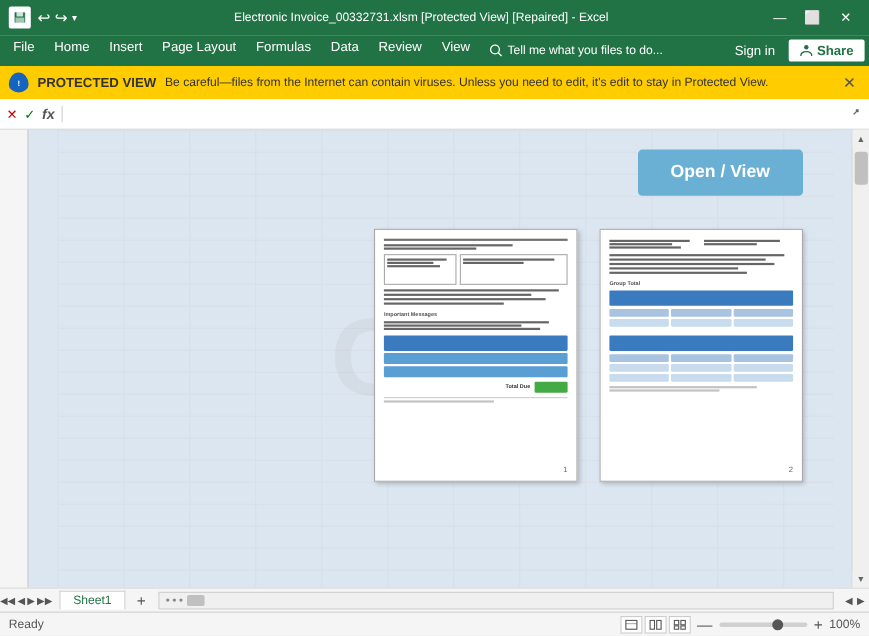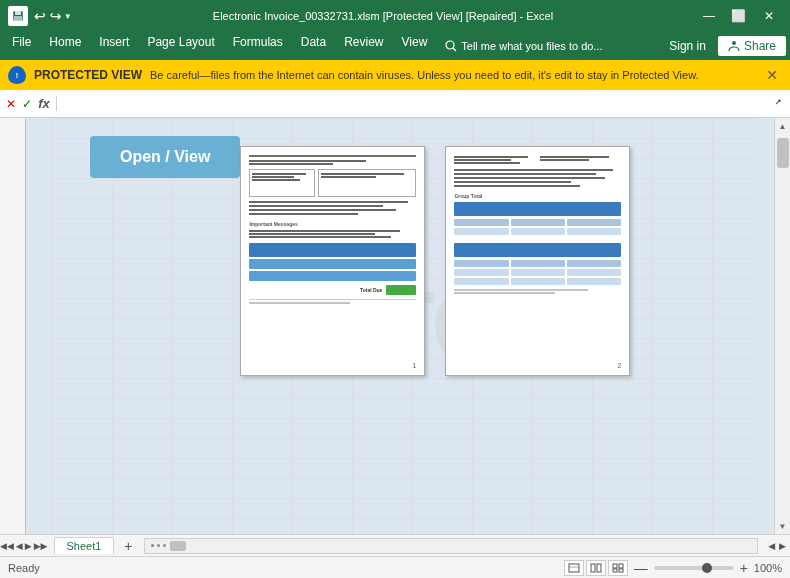--- a/index.html
+++ b/index.html
@@ -96,21 +96,21 @@
       cursor: pointer;
       padding: 3px 8px;
     }
     .share-btn {
       background: white;
       color: #217346;
       font-size: 12px;
       padding: 3px 10px;
       border-radius: 2px;
       cursor: pointer;
-      font-weight: 400;
+      font-weight: 700;
       display: flex;
       align-items: center;
       gap: 4px;
     }
 
     
     .protected-bar {
       background: #ffcc00;
       height: 30px;
       display: flex;
@@ -447,21 +447,21 @@
   <div style="display:flex; flex:1; height:100%; position:relative;">
 
     <div class="row-nums"></div>
 
     <div style="flex:1; background: #dce6f1; position:relative; overflow:hidden;">
 
       <div class="grid-lines"></div>
 
       <div style="position:absolute; top:50%; left:50%; transform:translate(-50%,-50%); font-size:100px; font-weight:bold; color:rgba(180,180,180,0.18); font-family:Arial; pointer-events:none; z-index:0; letter-spacing:-4px; white-space:nowrap;">GTC</div>
 
-      <div style="display:flex; flex-direction:row; align-items:flex-start; padding:18px 64px; position:relative; z-index:1;">
+      <div style="display:flex; flex-direction:column; align-items:flex-end; padding:18px 44px; position:relative; z-index:1;">
 
         <button class="open-view-btn">Open / View</button>
 
         <div class="docs-row">
 
           <div class="doc-preview">
             <div style="height:2px; background:#333; opacity:0.7; margin-bottom:3px;"></div>
             <div style="font-size:6px; color:#333; margin-bottom:4px; line-height:1.3;">
               <div style="height:2px; background:#666; width:70%; margin:1px 0;"></div>
               <div style="height:2px; background:#666; width:50%; margin:1px 0;"></div>

